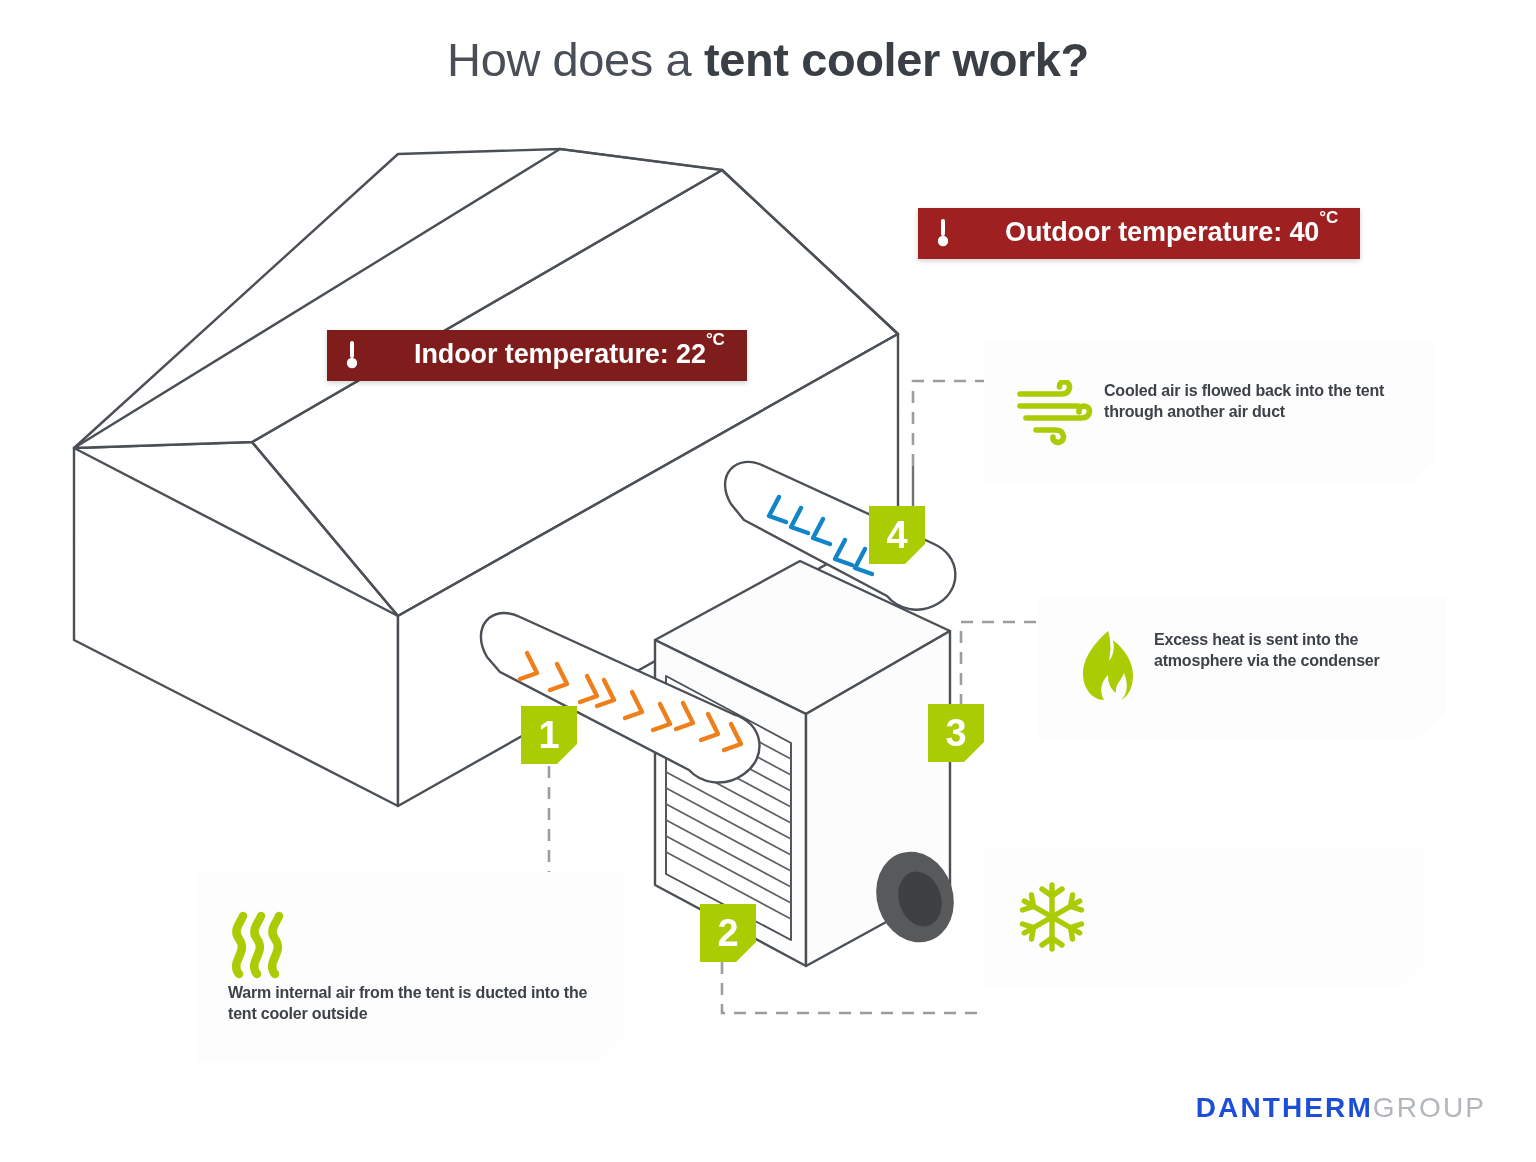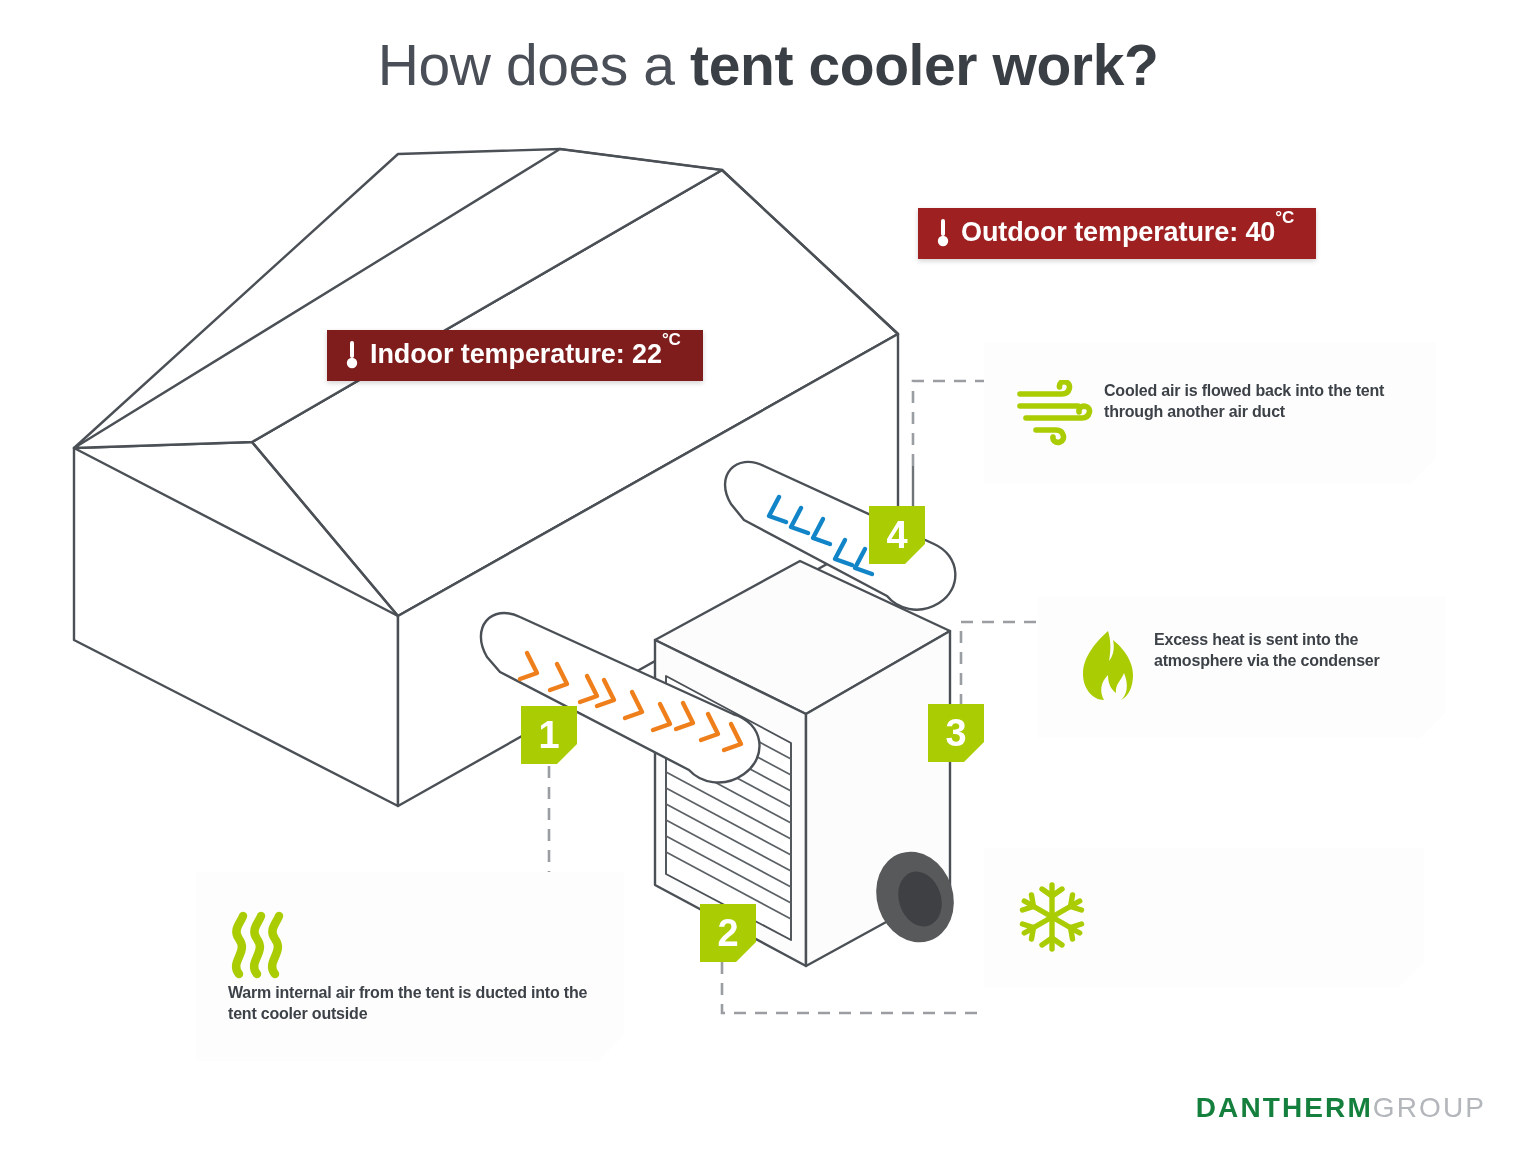--- a/index.html
+++ b/index.html
@@ -10,40 +10,41 @@
     color:#3d4248;
     position:relative;
     overflow:hidden;
   }
   .stage{position:absolute;inset:0;}
 
   
   .title{
     position:absolute;top:34px;left:0;width:100%;
     text-align:center;
-    font-size:57px;
+    font-size:47px;
     line-height:1.1;
     letter-spacing:-0.4px;
     color:#4a4f57;
     font-weight:300;
     white-space:nowrap;
   }
   .title .strong{font-weight:700;color:#3a3f46;}
 
   
   svg.scene{position:absolute;top:0;left:0;width:1536px;height:1162px;}
 
   
   .pill{
     position:absolute;
     display:flex;align-items:center;
     color:#fff;
     font-weight:700;
     white-space:nowrap;
     box-shadow:0 2px 5px rgba(0,0,0,0.18);
+    gap:44px;
   }
   .pill .thermo{margin-right:11px;display:block;}
   .pill .ptext{font-size:27px;letter-spacing:-0.1px;}
   .pill .deg{font-size:17px;vertical-align:super;line-height:0;position:relative;top:-8px;}
   #pill-indoor{
     left:327px;top:330px;
     padding:9px 22px 11px 18px;
     background:#7f1d1d;
   }
   #pill-outdoor{
@@ -106,21 +107,21 @@
   #badge-4{left:869px;top:506px;}
 
   
   .logo{
     position:absolute;right:50px;bottom:38px;
     font-size:28px;
     letter-spacing:2.1px;
     font-weight:400;
     white-space:nowrap;
   }
-  .logo .dk{color:#15803d;font-weight:600;}
+  .logo .dk{color:#1d4ed8;font-weight:600;}
   .logo .lt{color:#b3b6ba;font-weight:400;text-align:center;}
 </style>
 </head>
 <body>
 
 <div class="stage">
 
   <div class="title">
     <span>How does a </span><span class="strong">tent cooler work?</span>
   </div>

